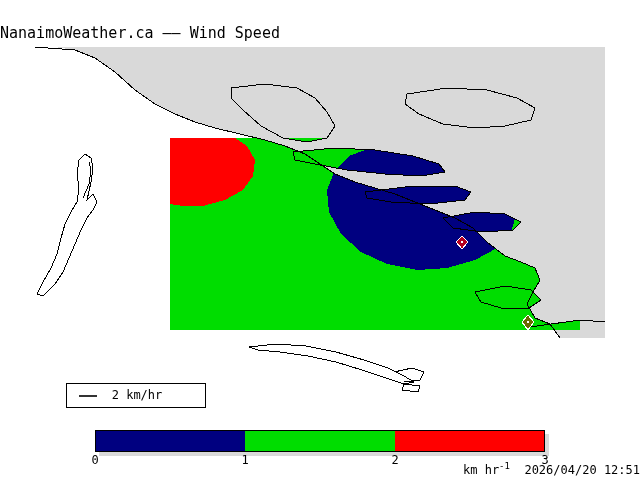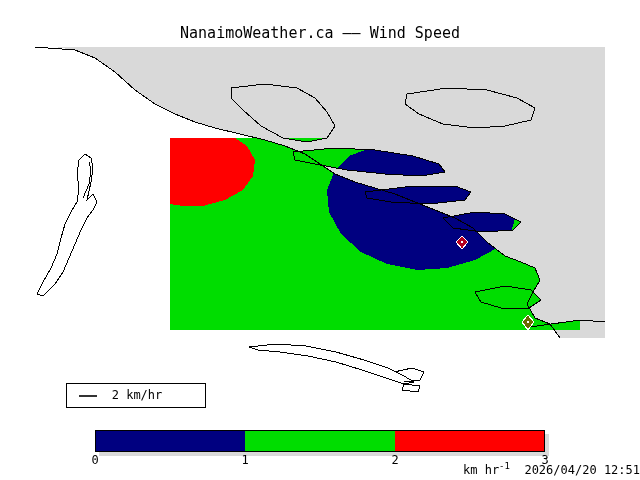--- a/index.html
+++ b/index.html
@@ -15,21 +15,20 @@
     font-family: "DejaVu Sans Mono", "Liberation Mono", monospace;
     overflow: hidden;
   }
 
   
   #title {
     position: absolute;
     left: 0;
     top: 24px;
     width: 640px;
-    text-align: center;
     font-size: 15px;
     color: #000000;
     letter-spacing: 0px;
     white-space: pre;
   }
 
   
   #map-panel {
     position: absolute;
     left: 35px;

